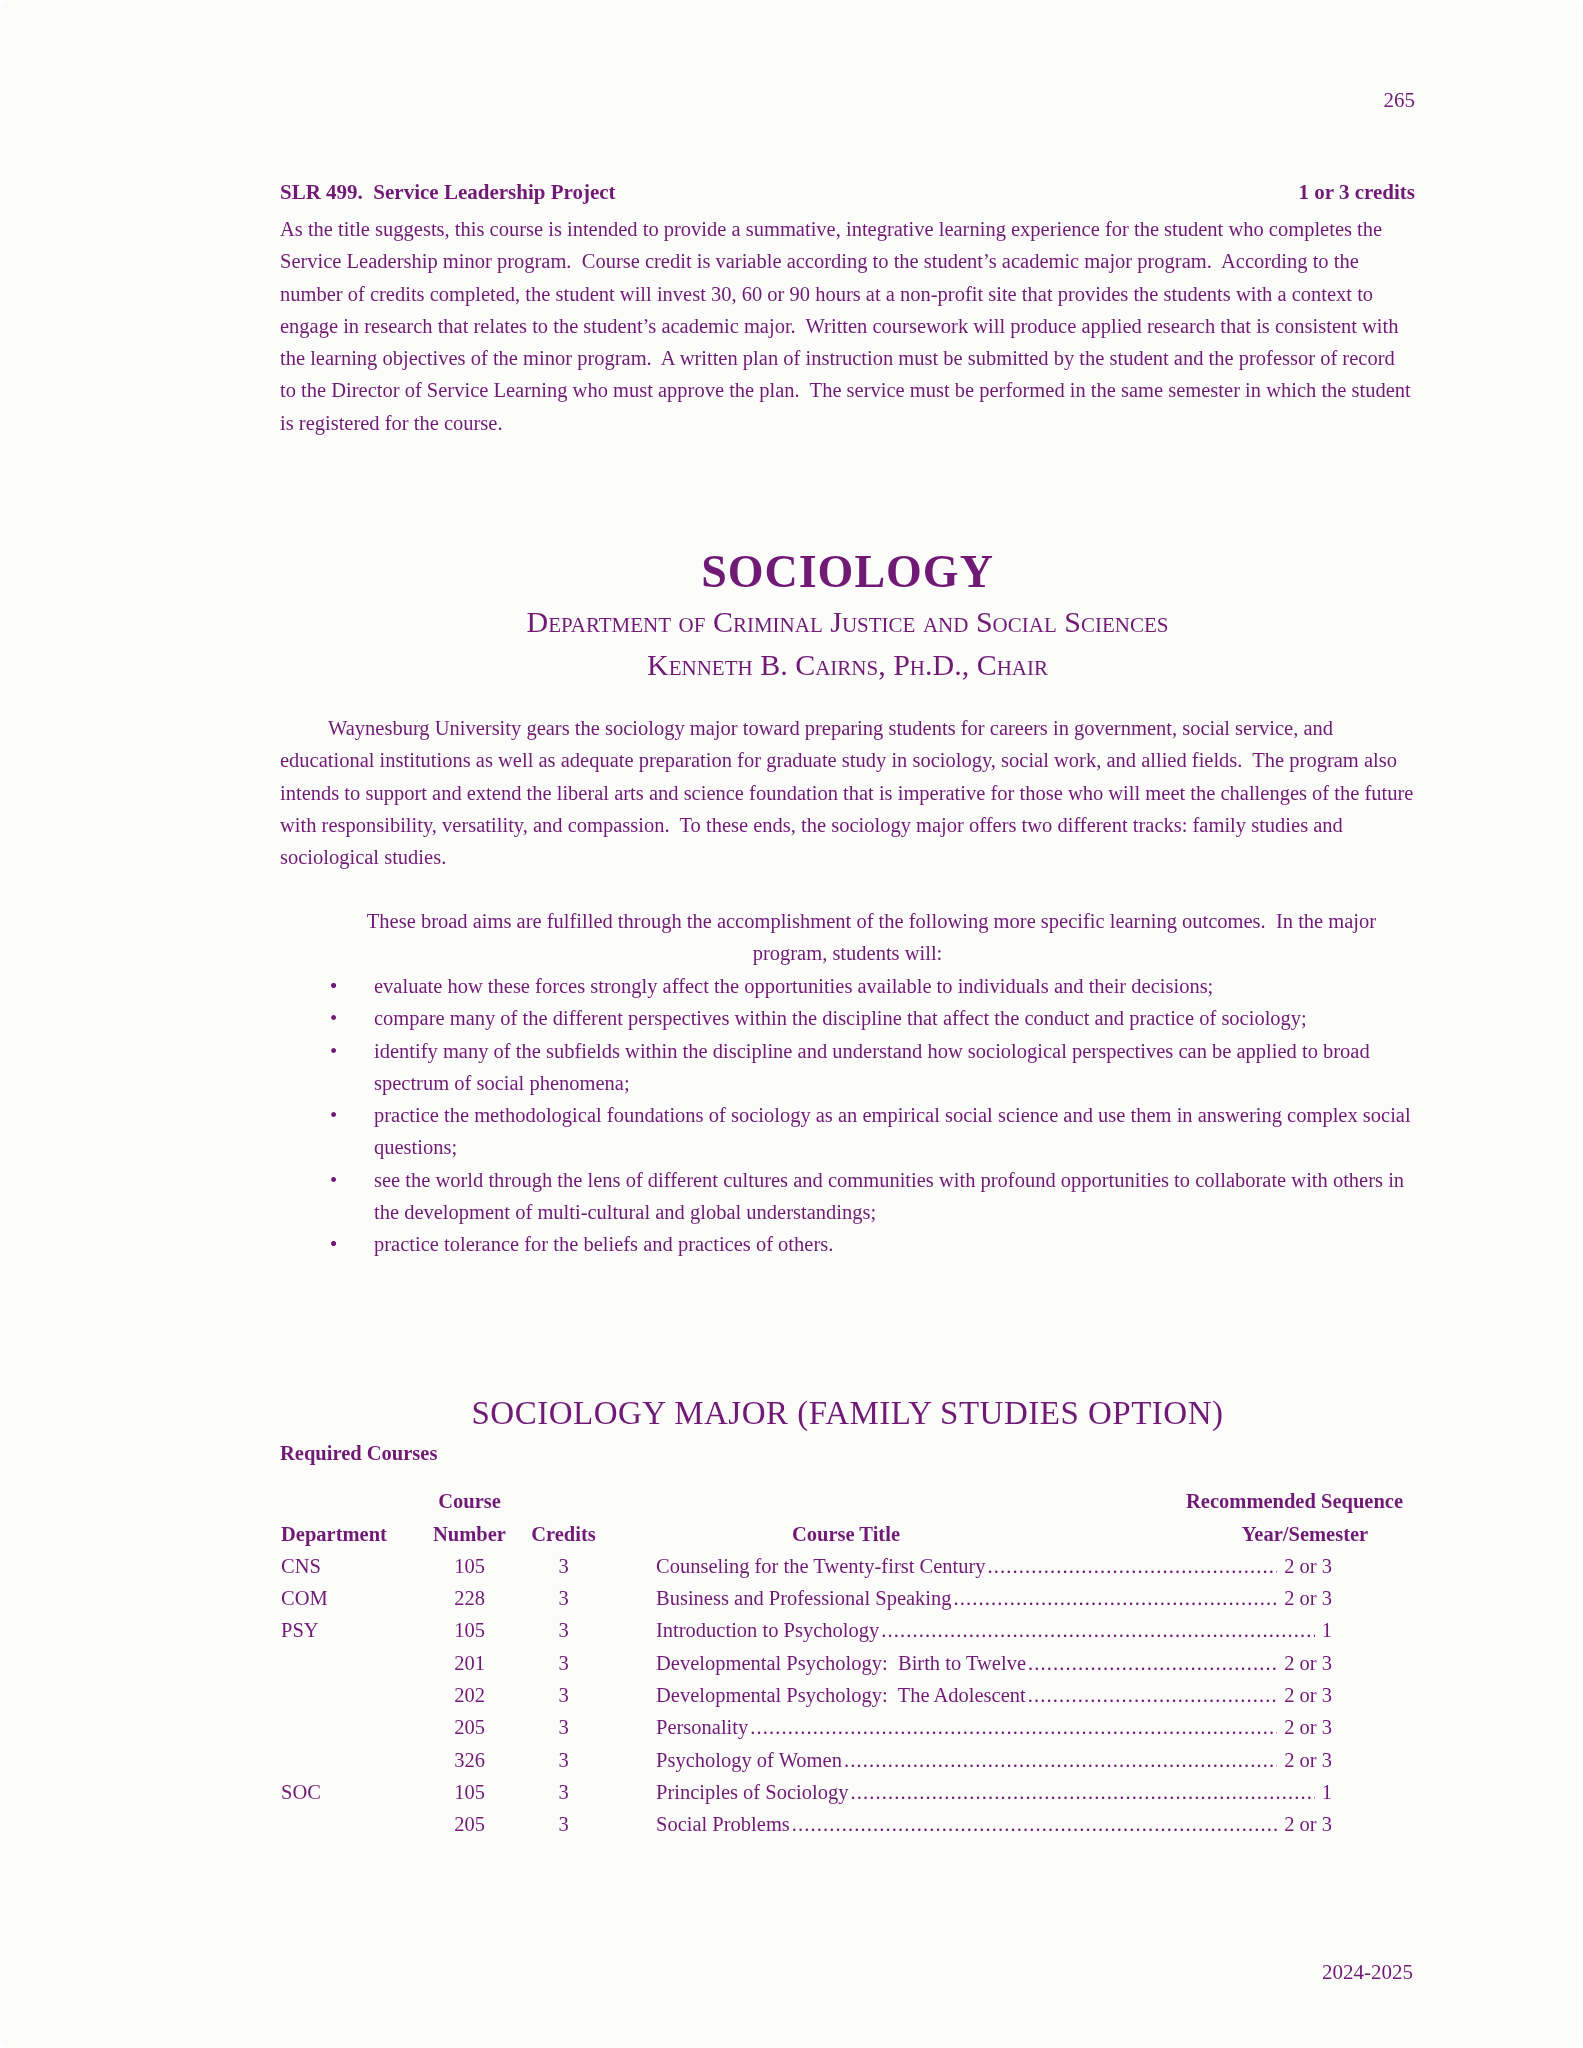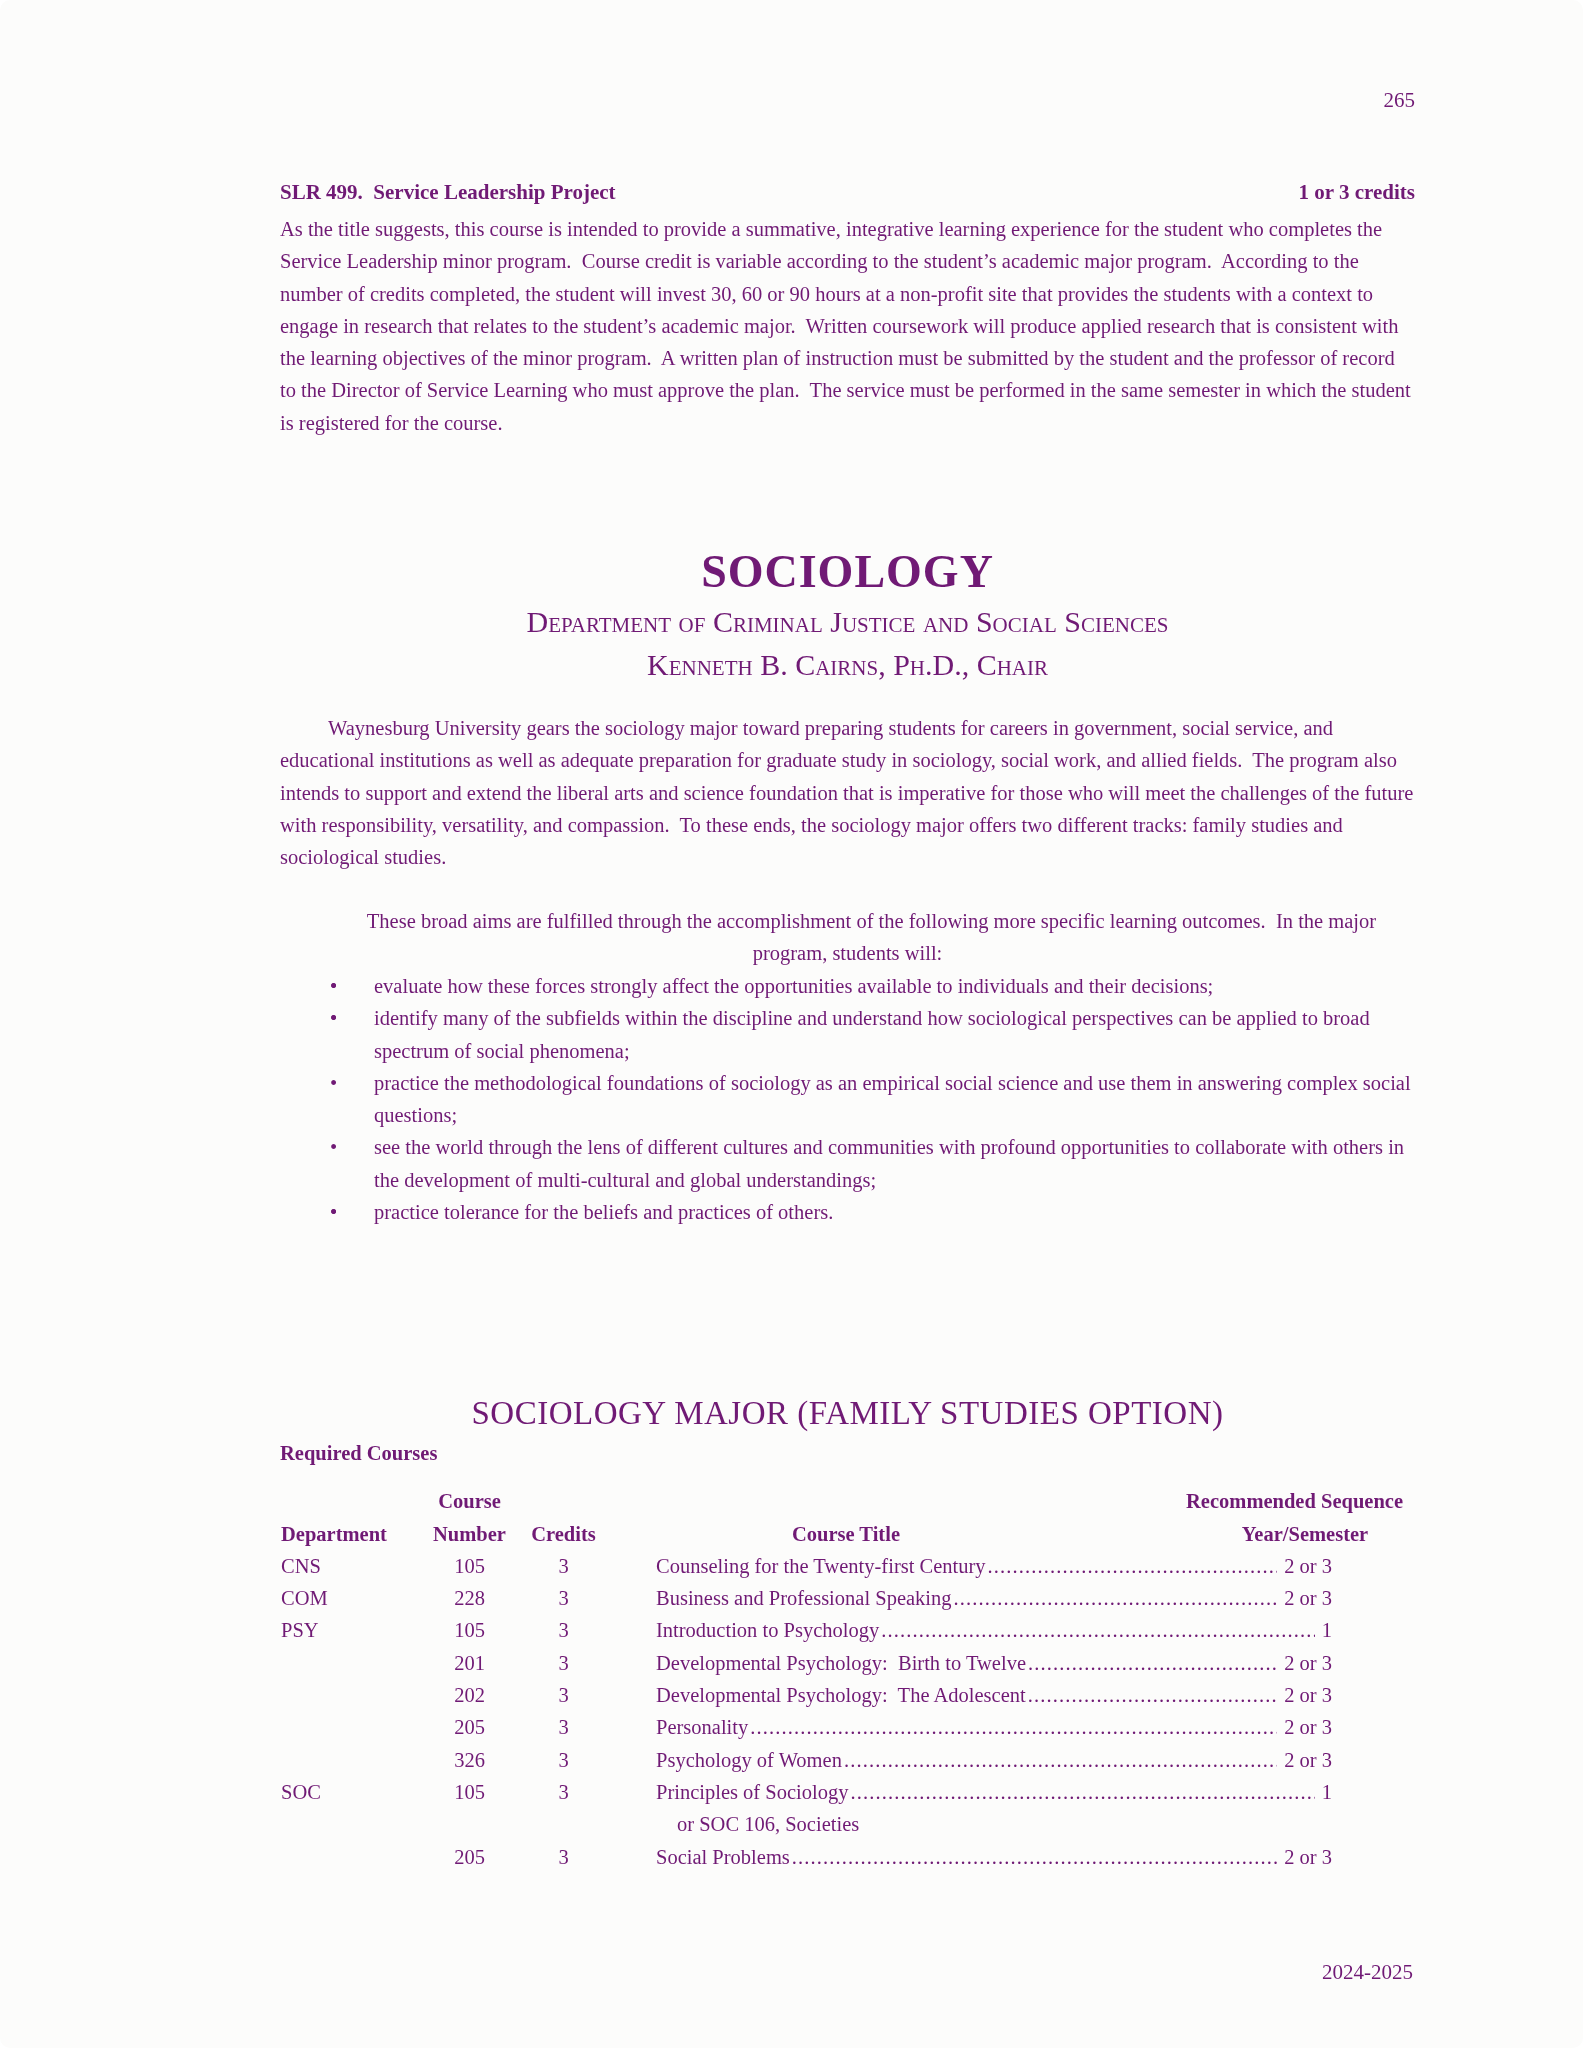--- a/index.html
+++ b/index.html
@@ -85,20 +85,21 @@
   <div class="abs col body-text bullets">
     <div class="bullet-row">
       <span class="bullet-marker">•</span>
     </div>
     <div class="bullet-row">
       <span class="bullet-marker">•</span>
       <span>evaluate how these forces strongly affect the opportunities available to individuals and their decisions;</span>
     </div>
     <div class="bullet-row">
       <span class="bullet-marker">•</span>
+      <span>compare many of the different perspectives within the discipline that affect the conduct and practice of sociology;</span>
     </div>
     <div class="bullet-row">
       <span class="bullet-marker">•</span>
       <span>identify many of the subfields within the discipline and understand how sociological perspectives can be applied to broad spectrum of social phenomena;</span>
     </div>
     <div class="bullet-row">
       <span class="bullet-marker">•</span>
       <span>practice the methodological foundations of sociology as an empirical social science and use them in answering complex social questions;</span>
     </div>
     <div class="bullet-row">
@@ -204,30 +205,20 @@
     <div class="trow">
       <span class="cell c-dept">SOC</span>
       <span class="cell c-num">105</span>
       <span class="cell c-cred">3</span>
       <span class="cell c-title">
         <span class="t-title">Principles of Sociology</span>
         <span class="leader"></span>
         <span class="t-seq">1</span>
       </span>
     </div>
-    <div class="trow no-leader">
-      <span class="cell c-dept"></span>
-      <span class="cell c-num"></span>
-      <span class="cell c-cred"></span>
-      <span class="cell c-title">
-        <span class="t-title">or SOC 106, Societies</span>
-        <span class="leader"></span>
-        <span class="t-seq"></span>
-      </span>
-    </div>
     <div class="trow">
       <span class="cell c-dept"></span>
       <span class="cell c-num">205</span>
       <span class="cell c-cred">3</span>
       <span class="cell c-title">
         <span class="t-title">Social Problems</span>
         <span class="leader"></span>
         <span class="t-seq">2 or 3</span>
       </span>
     </div>

